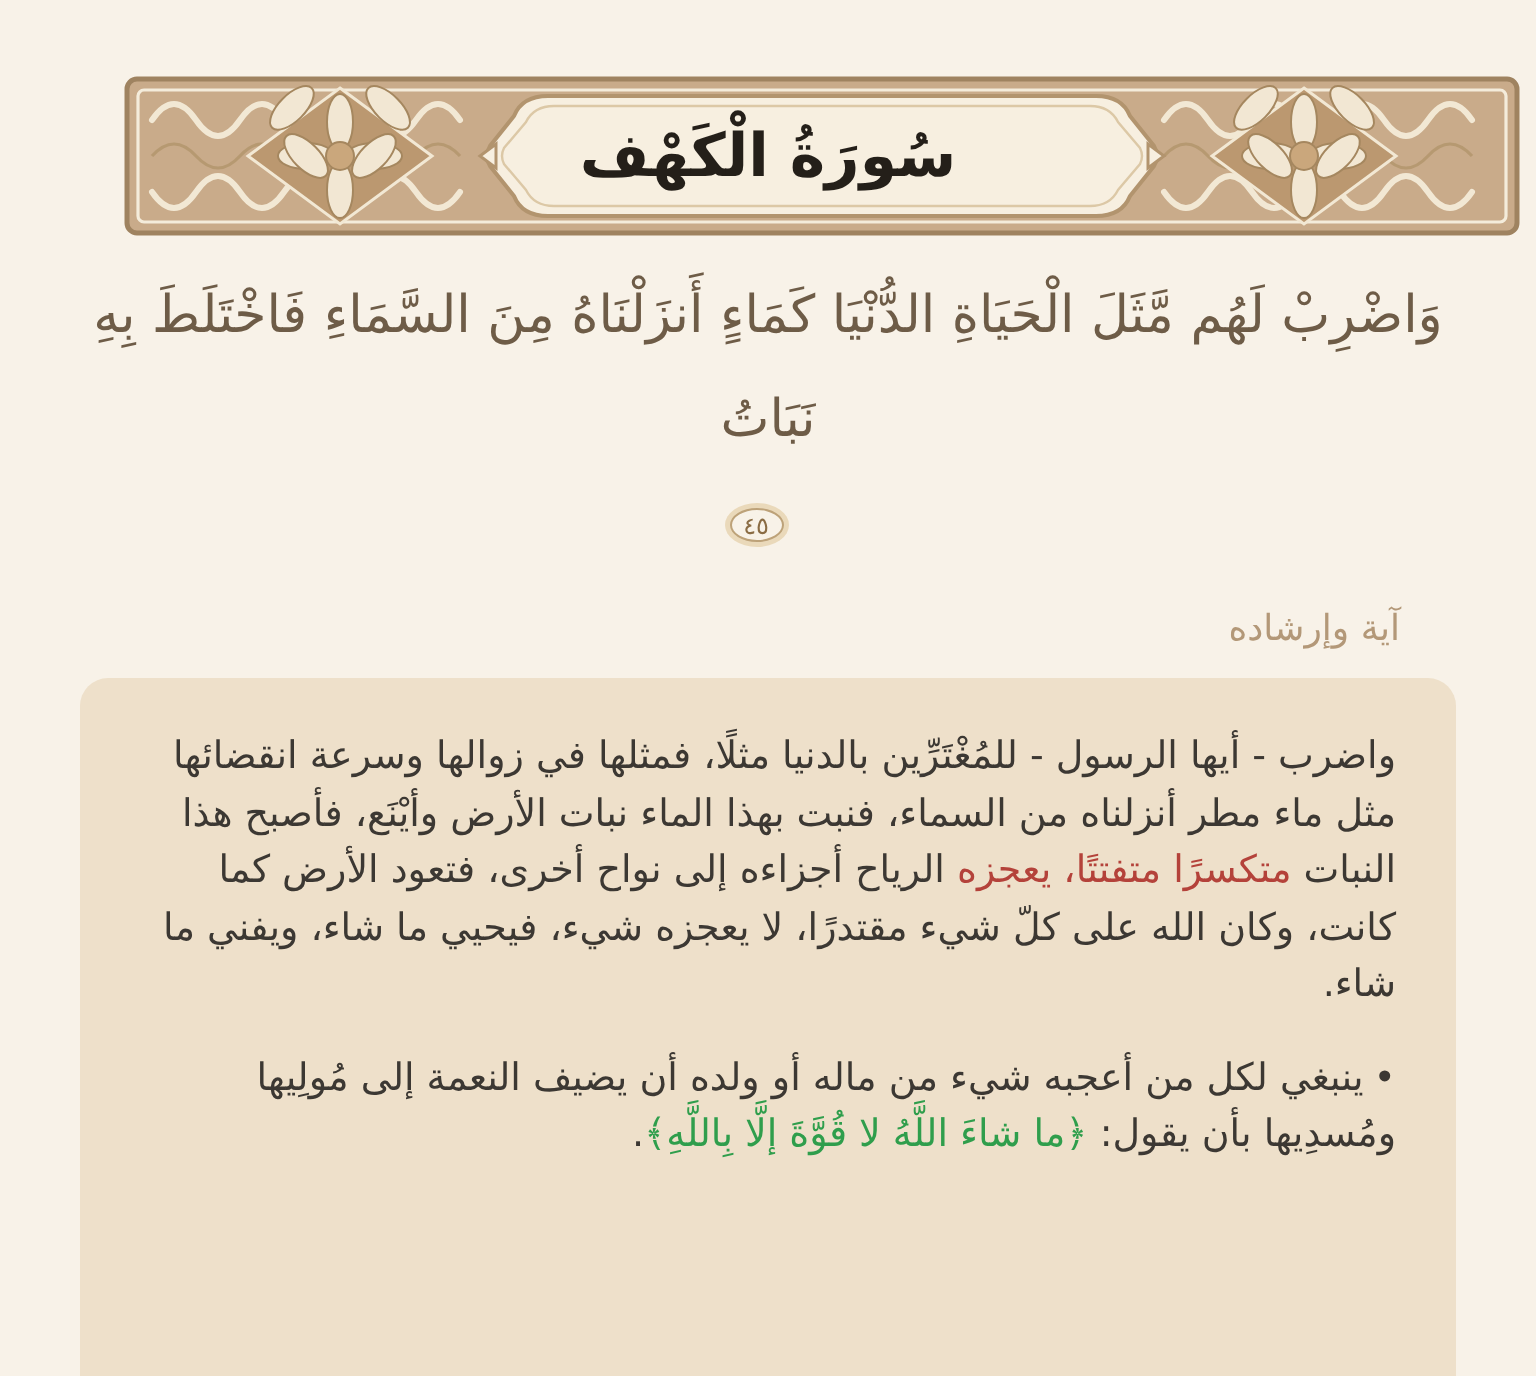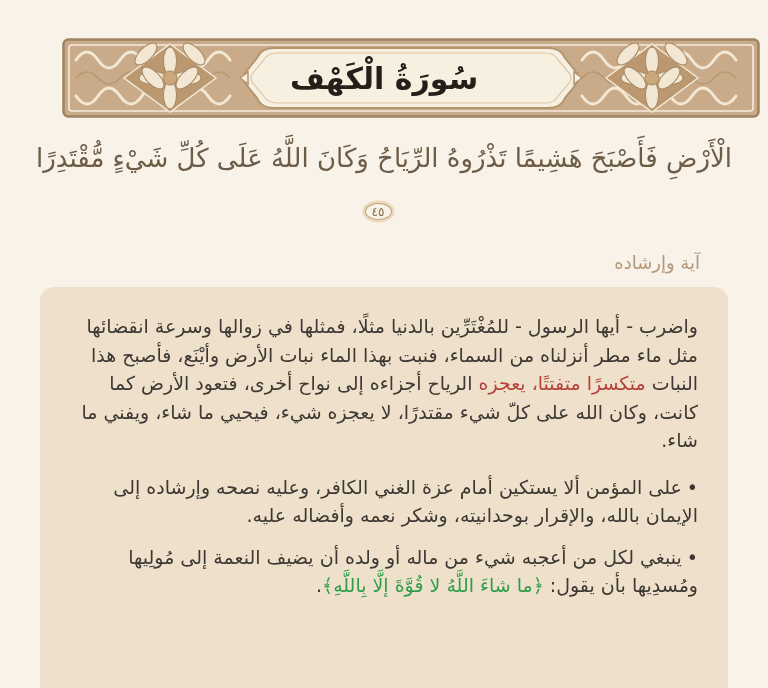--- a/index.html
+++ b/index.html
@@ -109,31 +109,31 @@
 
     <path d="M212 10 H486 q13 0 17 10 l12 15 q3 5 0 10 l-12 15 q-4 10 -17 10 H212 q-13 0 -17 -10 l-12 -15 q-3 -5 0 -10 l12 -15 q4 -10 17 -10 Z" fill="#f7efe0" stroke="#b2946e" stroke-width="2"></path>
     <path d="M215 15 H483 q10 0 14 8 l11 13 q2 4 0 8 l-11 13 q-4 8 -14 8 H215 q-10 0 -14 -8 l-11 -13 q-2 -4 0 -8 l11 -13 q4 -8 14 -8 Z" fill="none" stroke="#dcc8a6" stroke-width="1.2"></path>
     <path d="M178 40 l8 -6 v12 Z" fill="#f7efe0" stroke="#b2946e" stroke-width="1.5"></path>
     <path d="M520 40 l-8 -6 v12 Z" fill="#f7efe0" stroke="#b2946e" stroke-width="1.5"></path>
   </svg>
   <div class="surah-title">سُورَةُ الْكَهْف</div>
 </div>
 
 <div class="verse-block">
+  <div>وَاضْرِبْ لَهُم مَّثَلَ الْحَيَاةِ الدُّنْيَا كَمَاءٍ أَنزَلْنَاهُ مِنَ السَّمَاءِ فَاخْتَلَطَ بِهِ نَبَاتُ</div>
   <div>
-    <span>الْأَرْضِ فَأَصْبَحَ هَشِيمًا تَذْرُوهُ الرِّيَاحُ وَكَانَ اللَّهُ عَلَى كُلِّ شَيْءٍ مُّقْتَدِرًا</span><span class="ayah-medallion">
+    <span class="ayah-medallion">
         <span>٤٥</span>
       </span>
   </div>
 </div>
 
 <div class="section-label">آية وإرشاده</div>
 
 <div class="tafsir-box">
   <p class="tafsir-paragraph"><span>واضرب - أيها الرسول - للمُغْتَرِّين بالدنيا مثلًا، فمثلها في زوالها وسرعة انقضائها مثل ماء مطر أنزلناه من السماء، فنبت بهذا الماء نبات الأرض وأيْنَع، فأصبح هذا النبات </span><span class="hl-red">متكسرًا متفتتًا، يعجزه</span><span> الرياح أجزاءه إلى نواح أخرى، فتعود الأرض كما كانت، وكان الله على كلّ شيء مقتدرًا، لا يعجزه شيء، فيحيي ما شاء، ويفني ما شاء.</span></p>
 
   <ul class="tafsir-bullets">
-    <li class="bullet-item"><span class="bullet-char">•</span><span>على المؤمن ألا يستكين أمام عزة الغني الكافر، وعليه نصحه وإرشاده إلى الإيمان بالله، والإقرار بوحدانيته، وشكر نعمه وأفضاله عليه.</span></li>
 
     <li class="bullet-item"><span class="bullet-char">•</span><span>ينبغي لكل من أعجبه شيء من ماله أو ولده أن يضيف النعمة إلى مُولِيها ومُسدِيها بأن يقول: </span><span class="hl-green">﴿ما شاءَ اللَّهُ لا قُوَّةَ إلَّا بِاللَّهِ﴾</span><span>.</span></li>
 
   </ul>
 </div>
 
 </body></html>

